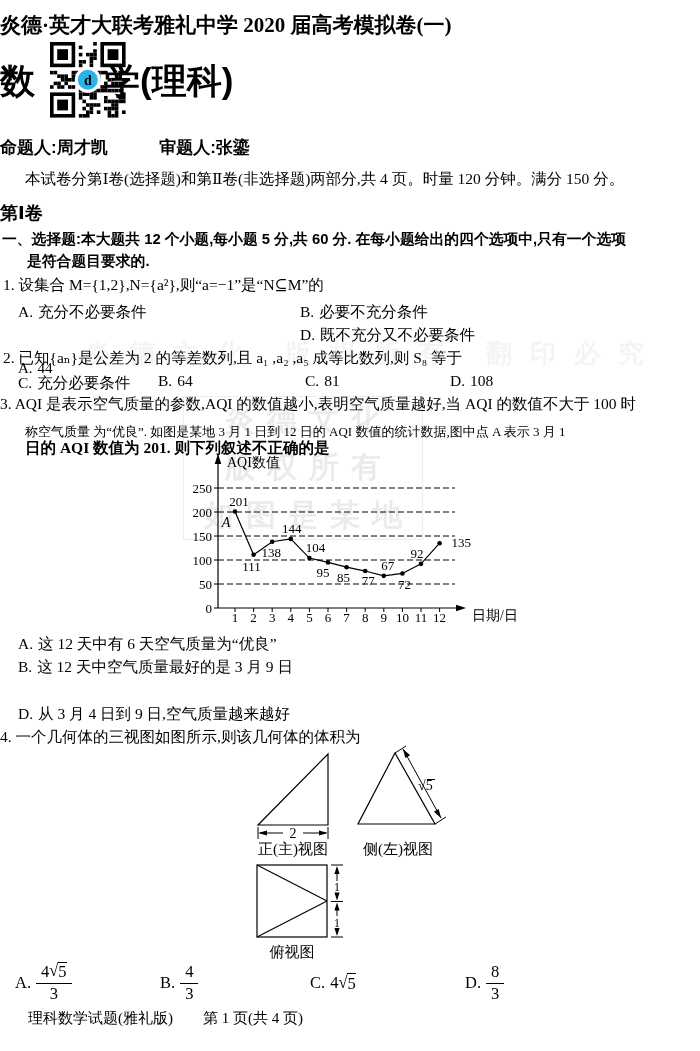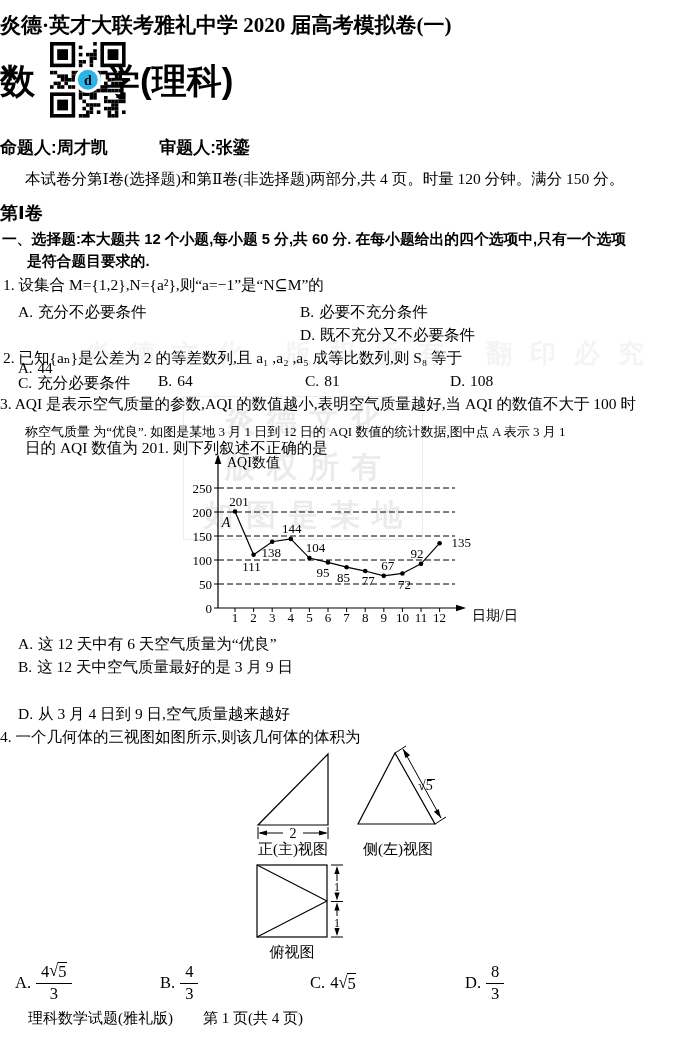--- a/index.html
+++ b/index.html
@@ -207,21 +207,21 @@
   </div>
   <div class="abs" style="left:305px;top:372px;font-size:15.5px;">
     <span class="opt-label">C.</span><span>81</span>
   </div>
   <div class="abs" style="left:450px;top:372px;font-size:15.5px;">
     <span class="opt-label">D.</span><span>108</span>
   </div>
 
   <div class="abs" style="left:0px;top:394px;font-size:15.5px;">3. AQI 是表示空气质量的参数,AQI 的数值越小,表明空气质量越好,当 AQI 的数值不大于 100 时</div>
   <div class="abs" style="left:25px;top:423px;font-size:13px;">称空气质量 为“优良”. 如图是某地 3 月 1 日到 12 日的 AQI 数值的统计数据,图中点 A 表示 3 月 1</div>
-  <div class="abs" style="left:25px;top:438px;font-size:15.5px;">日的 AQI 数值为 201. 则下列叙述不正确的是</div>
+  <div class="abs" style="left:25px;top:438px;font-size:15.5px;font-weight:bold;">日的 AQI 数值为 201. 则下列叙述不正确的是</div>
 
   <svg id="aqi-chart" class="abs" style="left:150px;top:450px;" width="400" height="182" viewBox="0 0 400 182">
       <line x1="64" y1="158" x2="68" y2="158" stroke="#000" stroke-width="1"></line>
       <text x="62" y="162.5" text-anchor="end" font-size="13">0</text>
       <line x1="68" y1="134" x2="305" y2="134" stroke="#000" stroke-width="1" stroke-dasharray="6 3"></line>
       <line x1="64" y1="134" x2="68" y2="134" stroke="#000" stroke-width="1"></line>
       <text x="62" y="138.5" text-anchor="end" font-size="13">50</text>
       <line x1="68" y1="110" x2="305" y2="110" stroke="#000" stroke-width="1" stroke-dasharray="6 3"></line>
       <line x1="64" y1="110" x2="68" y2="110" stroke="#000" stroke-width="1"></line>
       <text x="62" y="114.5" text-anchor="end" font-size="13">100</text>

